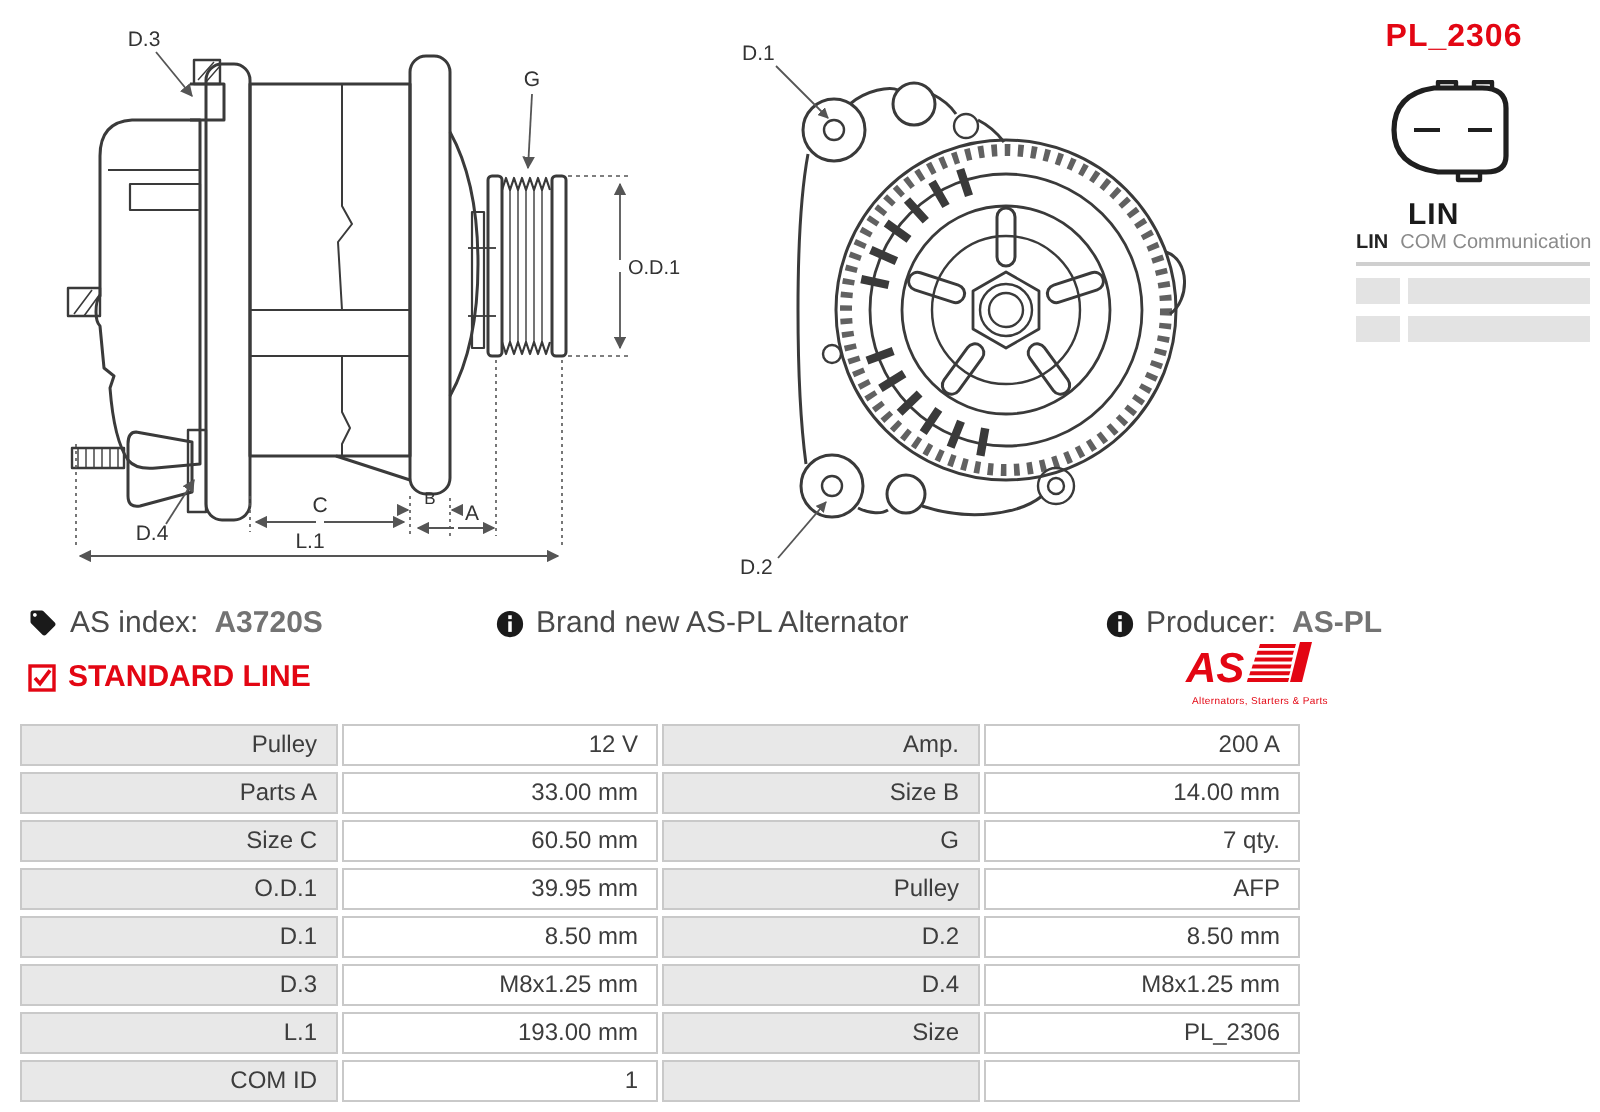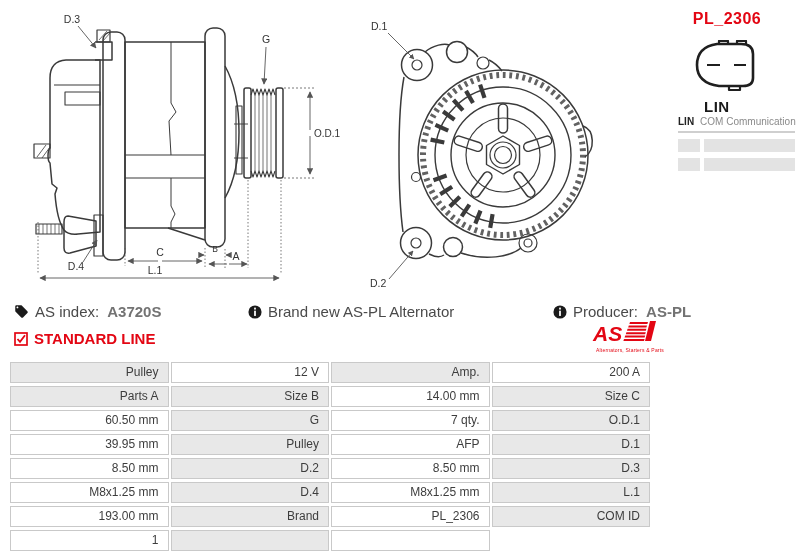--- a/index.html
+++ b/index.html
@@ -260,20 +260,21 @@
     <text x="38" y="33" font-size="5" text-anchor="middle" fill="#e30613" letter-spacing=".2">Alternators, Starters &amp; Parts</text>
   </svg>
 
   <div class="abs" id="spec-table">
     <div class="cell lab">Pulley</div>
     <div class="cell val">12 V</div>
     <div class="cell lab">Amp.</div>
     <div class="cell val">200 A</div>
 
     <div class="cell lab">Parts A</div>
+    <div class="cell val">33.00 mm</div>
     <div class="cell lab">Size B</div>
     <div class="cell val">14.00 mm</div>
 
     <div class="cell lab">Size C</div>
     <div class="cell val">60.50 mm</div>
     <div class="cell lab">G</div>
     <div class="cell val">7 qty.</div>
 
     <div class="cell lab">O.D.1</div>
     <div class="cell val">39.95 mm</div>
@@ -285,21 +286,21 @@
     <div class="cell lab">D.2</div>
     <div class="cell val">8.50 mm</div>
 
     <div class="cell lab">D.3</div>
     <div class="cell val">M8x1.25 mm</div>
     <div class="cell lab">D.4</div>
     <div class="cell val">M8x1.25 mm</div>
 
     <div class="cell lab">L.1</div>
     <div class="cell val">193.00 mm</div>
-    <div class="cell lab">Brand</div>
+    <div class="cell lab">Size</div>
     <div class="cell val">PL_2306</div>
 
     <div class="cell lab">COM ID</div>
     <div class="cell val">1</div>
     <div class="cell lab"></div>
     <div class="cell val"></div>
   </div>
 
 </div>
 

